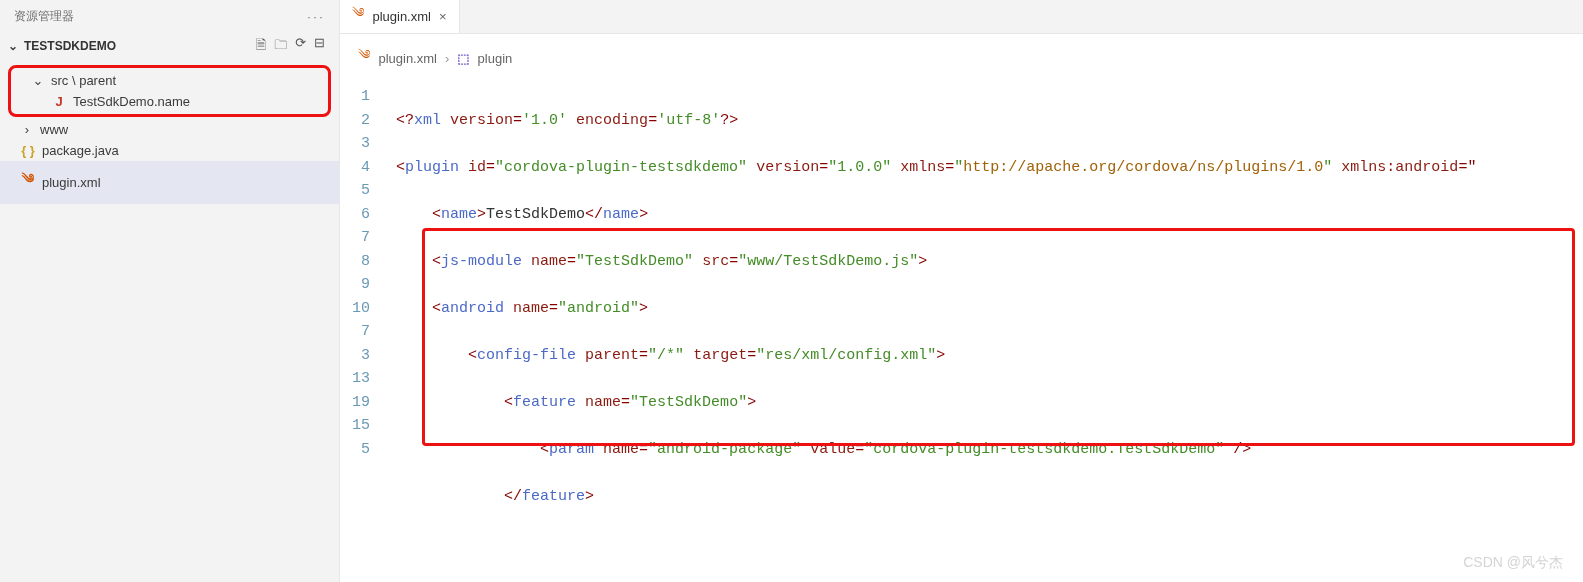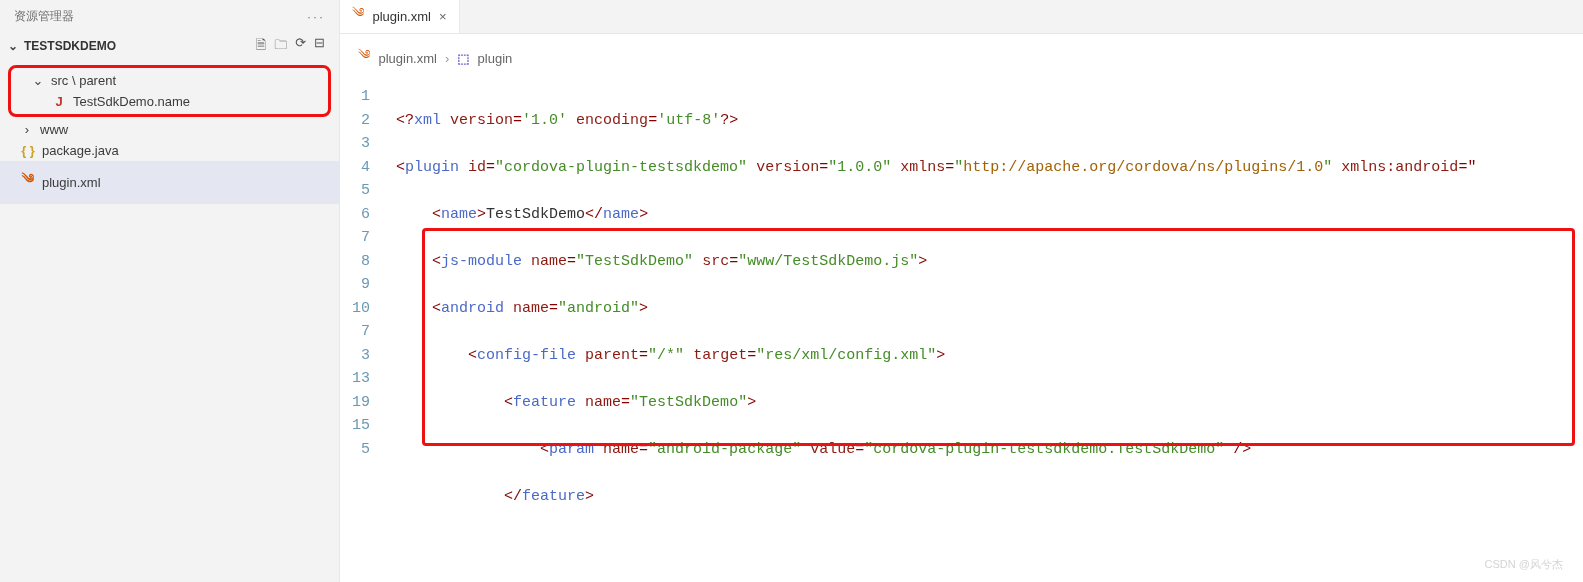--- a/index.html
+++ b/index.html
@@ -118,21 +118,21 @@
   right: 8px;
   top: 143px;
   height: 218px;
   pointer-events: none;
 }
 .watermark {
   position: absolute;
   right: 20px;
   bottom: 10px;
   color: #d4d4d4;
-  font-size: 11px;
+  font-size: 14px;
   font-family: "Microsoft YaHei", sans-serif;
 }
 
 .p { color: #850000; } 
 .t { color: #4b69c6; } 
 .a { color: #8b1a10; } 
 .s { color: #448c27; } 
 .lnk { color: #a16207; }
 .txt { color: #333; }
 </style>

